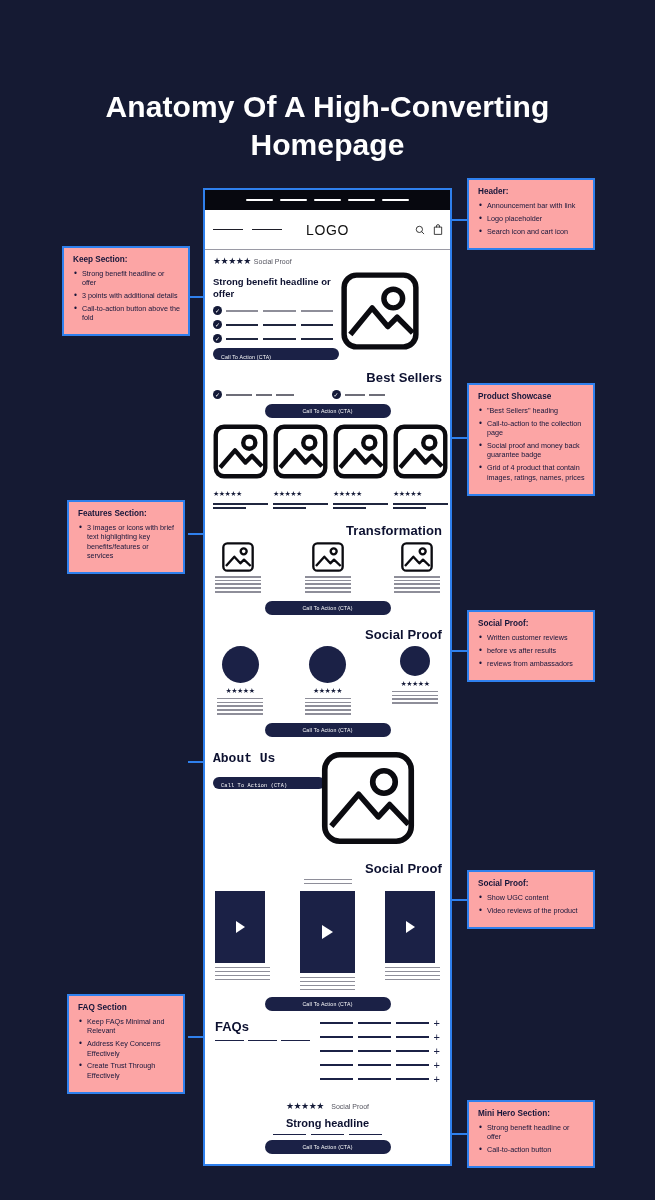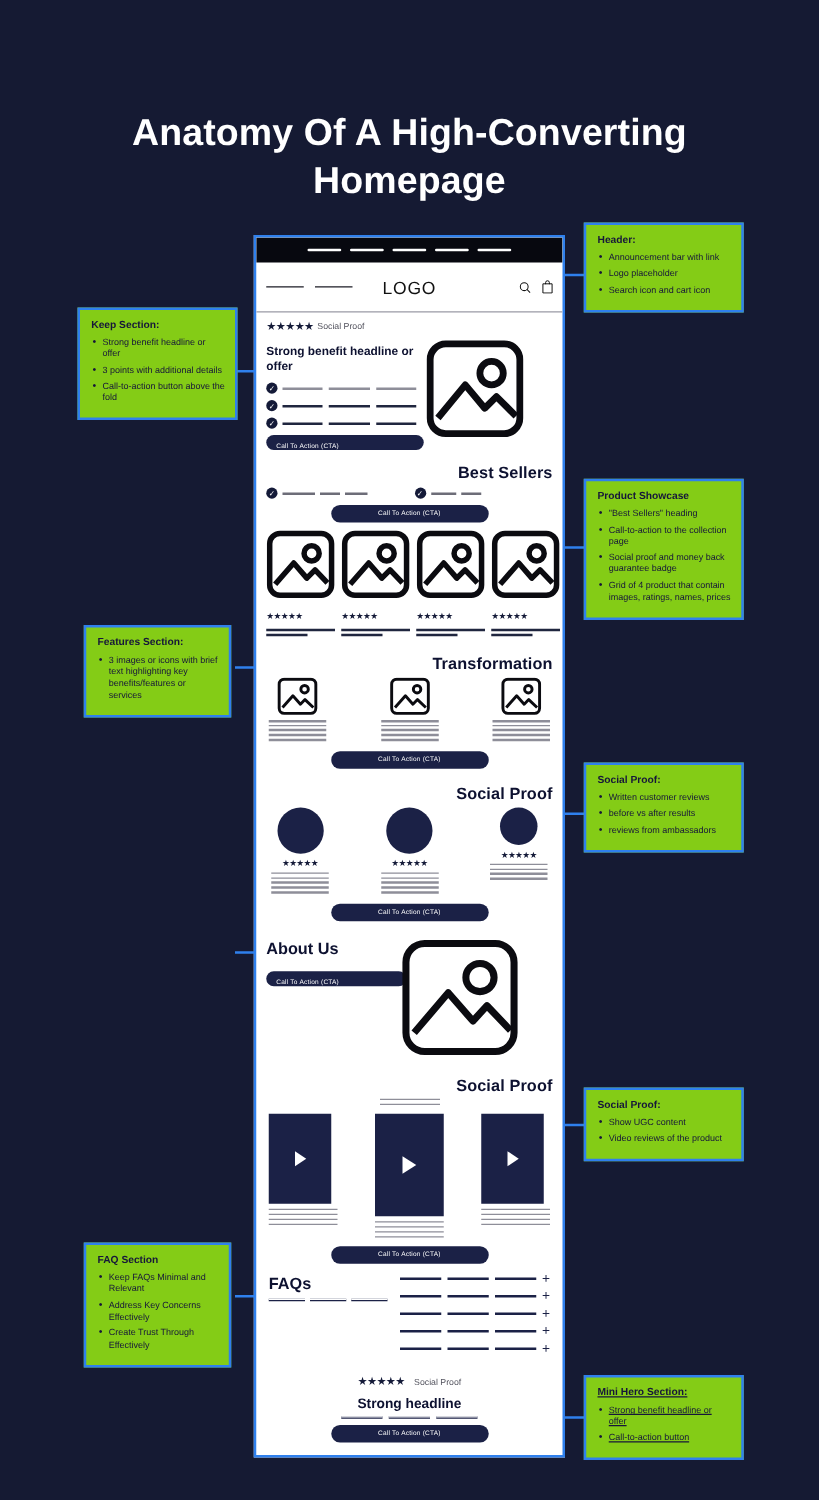--- a/index.html
+++ b/index.html
@@ -122,21 +122,21 @@
   .fimg { width: 34px; height: 30px; margin: 0 auto 4px auto; display:block; }
   .fline { height: 1.6px; background: #8e8e99; margin-bottom: 2.2px; }
 
   
   .tgrid { display: flex; justify-content: space-between; padding: 4px 12px 0 12px; align-items: flex-start; }
   .tcol { width: 46px; text-align: center; }
   .circle { width: 37px; height: 37px; border-radius: 50%; background: #1b2146; margin: 0 auto 4px auto; }
   .circle.sm { width: 30px; height: 30px; }
 
   
-  .about { display: flex; gap: 0; padding: 6px 20px 0 8px; }
+  .about { display: flex; gap: 0; padding: 6px 20px 0 8px; font-family: Liberation Mono, monospace; }
   .about-l { width: 108px; }
   .about-cols { display: flex; gap: 5px; margin: 5px 0 6px 0; }
   .about-cols .c { flex: 1; }
   .about-cols .c .l { height: 1.7px; background: #8e8e99; margin-bottom: 2.3px; }
   .about-img { width: 94px; height: 94px; }
 
   
   .vgrid { display: flex; justify-content: space-between; padding: 4px 10px 0 10px; align-items: flex-start; }
   .vcol { width: 55px; }
   .vbox {
@@ -161,21 +161,21 @@
   .plus { color: #1b2146; font-size: 11px; line-height: 8px; flex: none; }
 
   
   .minihero { padding: 6px 8px 8px 8px; text-align: center; }
   .minihero .hh { font-size: 11px; font-weight: 700; color: #0d1130; margin: 4px 0 4px 0; }
   .mh-lines { display: flex; gap: 5px; justify-content: center; margin-bottom: 5px; }
   .mh-lines .ln { width: 33px; height: 2.4px; background: #1b2146; border-top: 1px solid #fff; }
 
   
   .note {
-    position: absolute; background: #84cc16; border: 2px solid #2f80ed;
+    position: absolute; background: #fca5a5; border: 2px solid #2f80ed;
     padding: 7px 8px 8px 9px; color: #16163a;
   }
   .note-title { font-size: 8.2px; font-weight: 700; margin-bottom: 4px; line-height: 1.22; }
   .note ul { list-style: none; }
   .note li {
     font-size: 7.2px; line-height: 1.3; margin-bottom: 3.5px;
     padding-left: 9px; position: relative;
   }
   .note li:before {
     content: "•"; position: absolute; left: 1px; top: -1px; font-size: 8.5px;
@@ -585,21 +585,21 @@
 
   <div class="note" style="left:67px; top:994px; width:118px;">
     <div class="note-title">FAQ Section</div>
     <ul>
       <li>Keep FAQs Minimal and Relevant</li>
       <li>Address Key Concerns Effectively</li>
       <li>Create Trust Through Effectively</li>
     </ul>
   </div>
 
-  <div class="note" style="left:467px; top:1100px; width:128px;text-decoration:underline;">
+  <div class="note" style="left:467px; top:1100px; width:128px;">
     <div class="note-title">Mini Hero Section:</div>
     <ul>
       <li>Strong benefit headline or offer</li>
       <li>Call-to-action button</li>
     </ul>
   </div>
 
 </div>
 
 </body></html>

